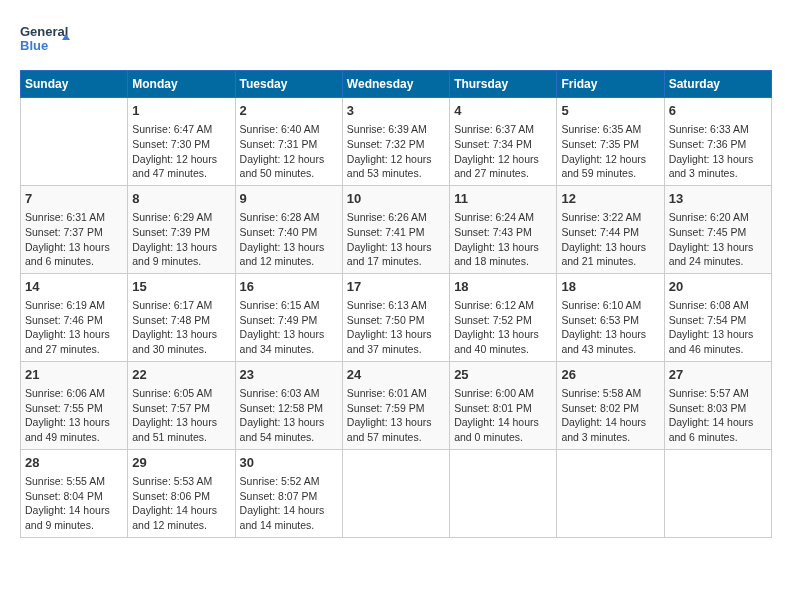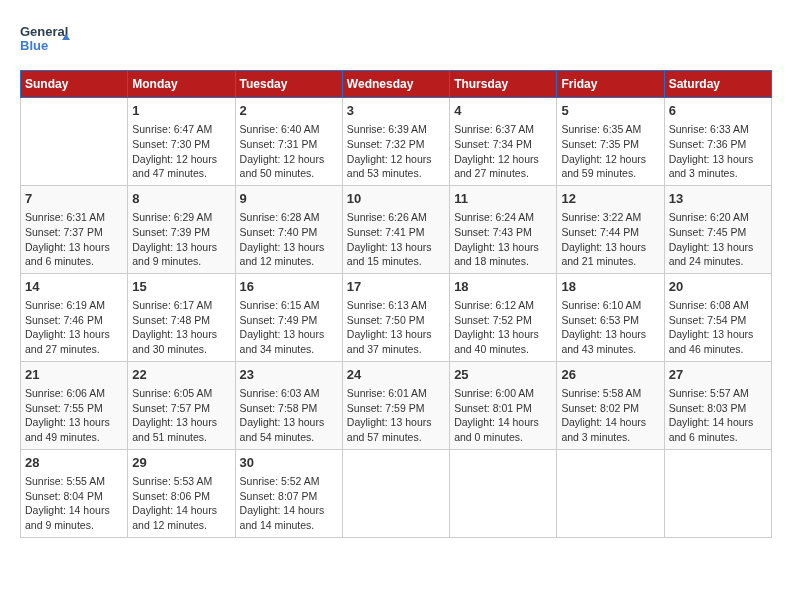--- a/index.html
+++ b/index.html
@@ -33,21 +33,21 @@
       font-size: 16px;
       font-weight: normal;
       color: #2c3e50;
     }
     table {
       width: 100%;
       border-collapse: collapse;
       font-size: 11px;
     }
     thead tr {
-      background-color: #b91c1c;
+      background-color: #0369a1;
       color: #fff;
     }
     thead th {
       padding: 6px 4px;
       text-align: left;
       font-size: 12px;
       font-weight: bold;
       border: 1px solid #2a6bc5;
     }
     tbody tr {
@@ -172,21 +172,21 @@
           <div class="day-info">Sunrise: 6:28 AM</div>
           <div class="day-info">Sunset: 7:40 PM</div>
           <div class="day-info">Daylight: 13 hours</div>
           <div class="day-info">and 12 minutes.</div>
         </td>
         <td>
           <span class="day-num">10</span>
           <div class="day-info">Sunrise: 6:26 AM</div>
           <div class="day-info">Sunset: 7:41 PM</div>
           <div class="day-info">Daylight: 13 hours</div>
-          <div class="day-info">and 15 minutes.</div>
+          <div class="day-info">and 17 minutes.</div>
         </td>
         <td>
           <span class="day-num">11</span>
           <div class="day-info">Sunrise: 6:24 AM</div>
           <div class="day-info">Sunset: 7:43 PM</div>
           <div class="day-info">Daylight: 13 hours</div>
           <div class="day-info">and 18 minutes.</div>
         </td>
         <td>
           <span class="day-num">12</span>
@@ -265,21 +265,21 @@
         <td>
           <span class="day-num">22</span>
           <div class="day-info">Sunrise: 6:05 AM</div>
           <div class="day-info">Sunset: 7:57 PM</div>
           <div class="day-info">Daylight: 13 hours</div>
           <div class="day-info">and 51 minutes.</div>
         </td>
         <td>
           <span class="day-num">23</span>
           <div class="day-info">Sunrise: 6:03 AM</div>
-          <div class="day-info">Sunset: 7:58 PM</div>
+          <div class="day-info">Sunset: 12:58 PM</div>
           <div class="day-info">Daylight: 13 hours</div>
           <div class="day-info">and 54 minutes.</div>
         </td>
         <td>
           <span class="day-num">24</span>
           <div class="day-info">Sunrise: 6:01 AM</div>
           <div class="day-info">Sunset: 7:59 PM</div>
           <div class="day-info">Daylight: 13 hours</div>
           <div class="day-info">and 57 minutes.</div>
         </td>

